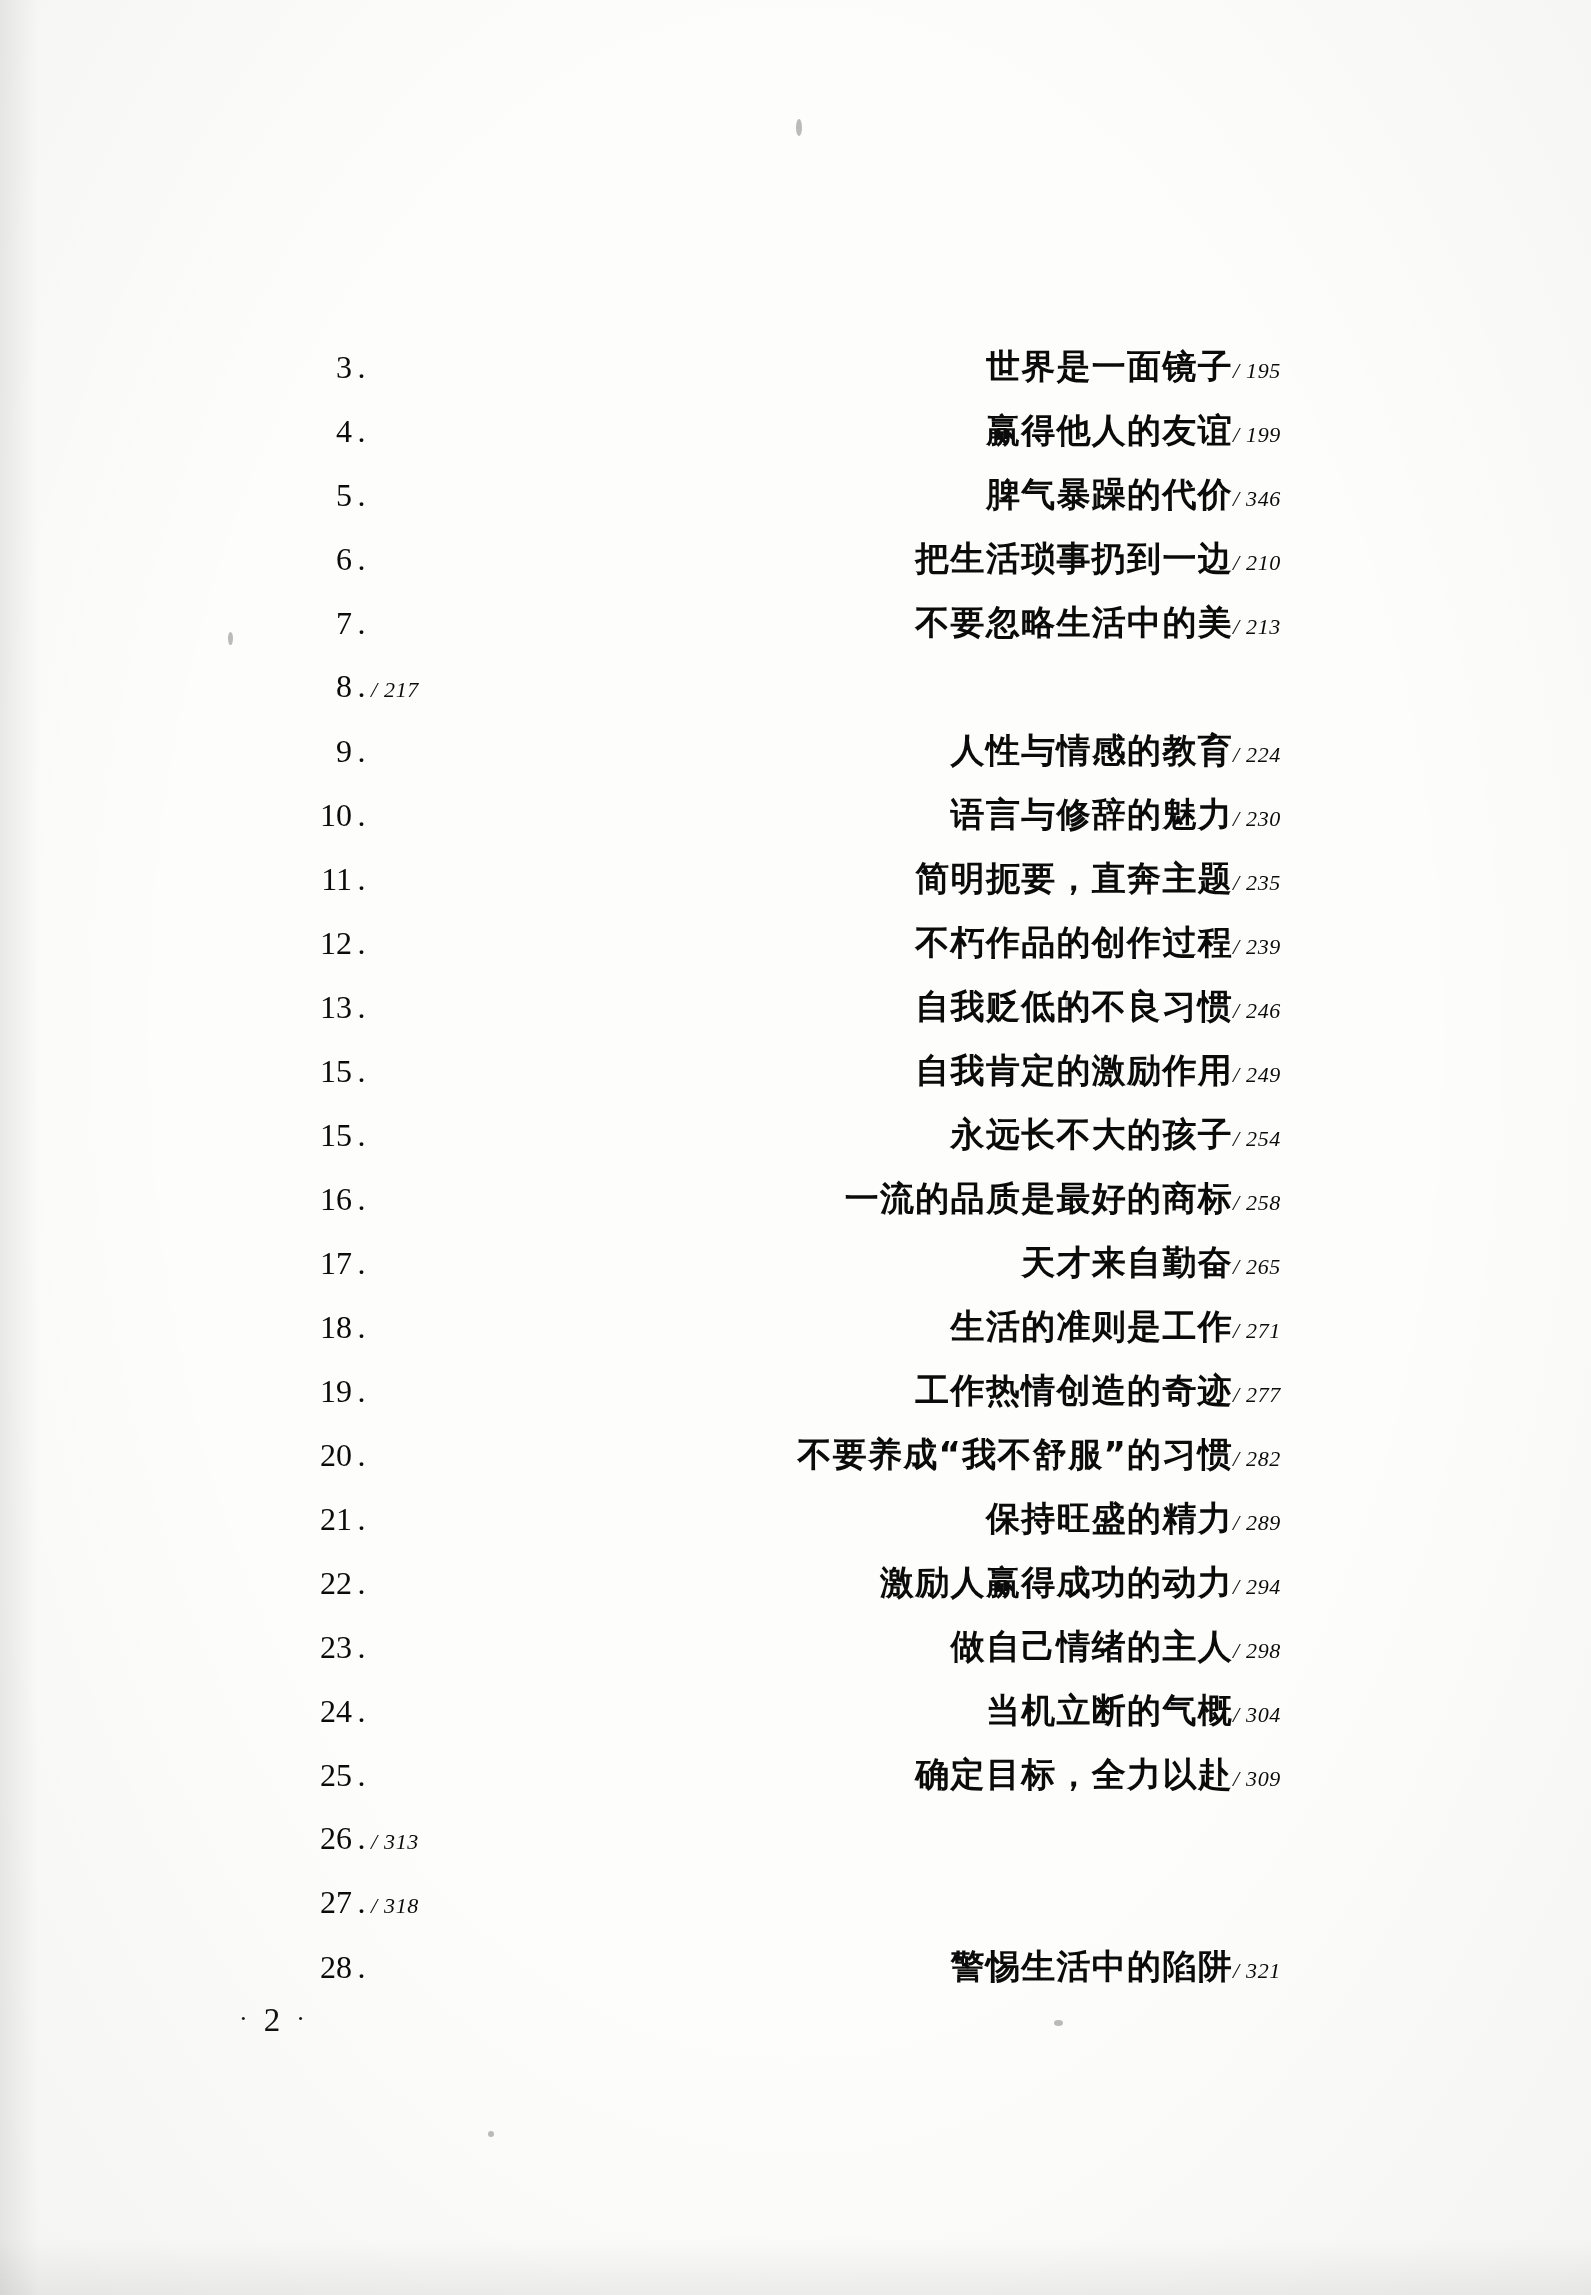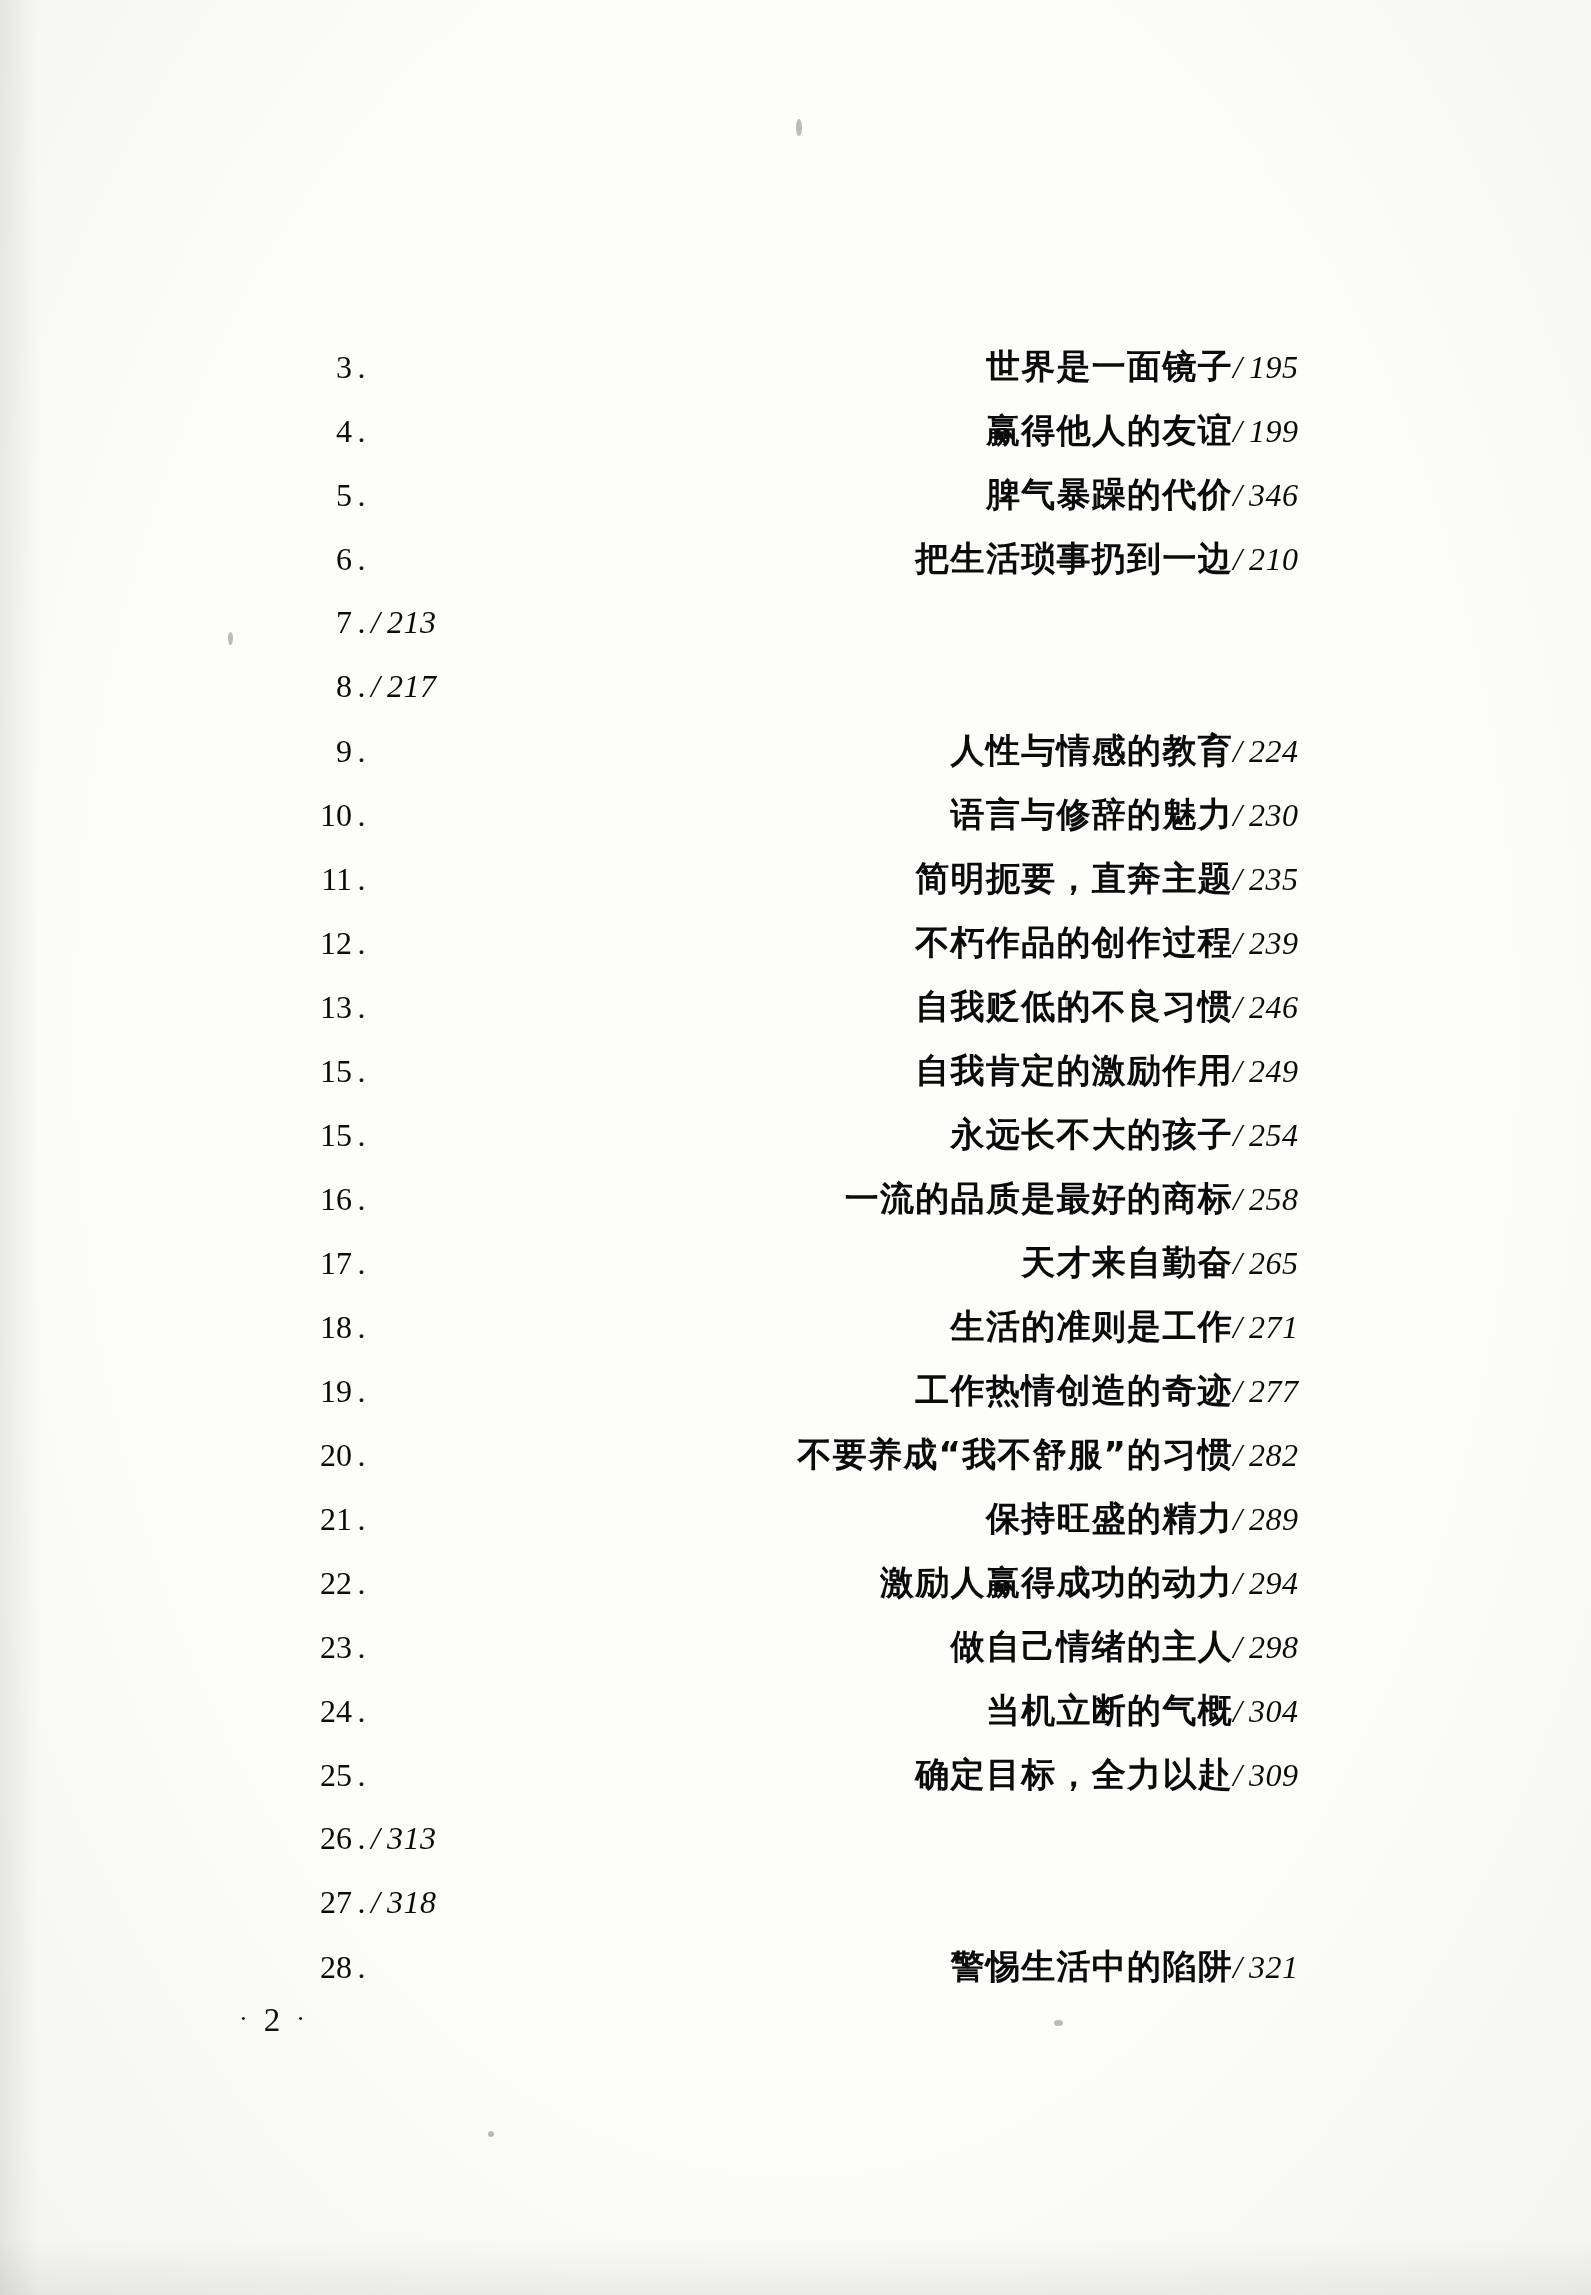--- a/index.html
+++ b/index.html
@@ -71,21 +71,21 @@
     font-weight: 700;
     letter-spacing: 1.3px;
     padding-left: 9px;
     text-align: right;
   }
 
   .toc-page {
     width: 160px;
     text-align: left;
     font-family: "Liberation Serif", serif;
-    font-size: 32px;
+    font-size: 22px;
     font-style: italic;
     font-weight: 400;
     letter-spacing: 0.6px;
   }
   .toc-page .slash {
     font-style: italic;
     padding-right: 6.4px;
   }
 
   .folio {
@@ -160,20 +160,21 @@
     <div class="toc-row">
       <span class="toc-num">6</span>
       <span class="toc-dot">.</span>
       <span class="toc-title">把生活琐事扔到一边</span>
       <span class="toc-page"><span class="slash">/</span><span>210</span></span>
     </div>
 
     <div class="toc-row">
       <span class="toc-num">7</span>
       <span class="toc-dot">.</span>
+      <span class="toc-title">不要忽略生活中的美</span>
       <span class="toc-page"><span class="slash">/</span><span>213</span></span>
     </div>
 
     <div class="toc-row">
       <span class="toc-num">8</span>
       <span class="toc-dot">.</span>
       <span class="toc-page"><span class="slash">/</span><span>217</span></span>
     </div>
 
     <div class="toc-row">

